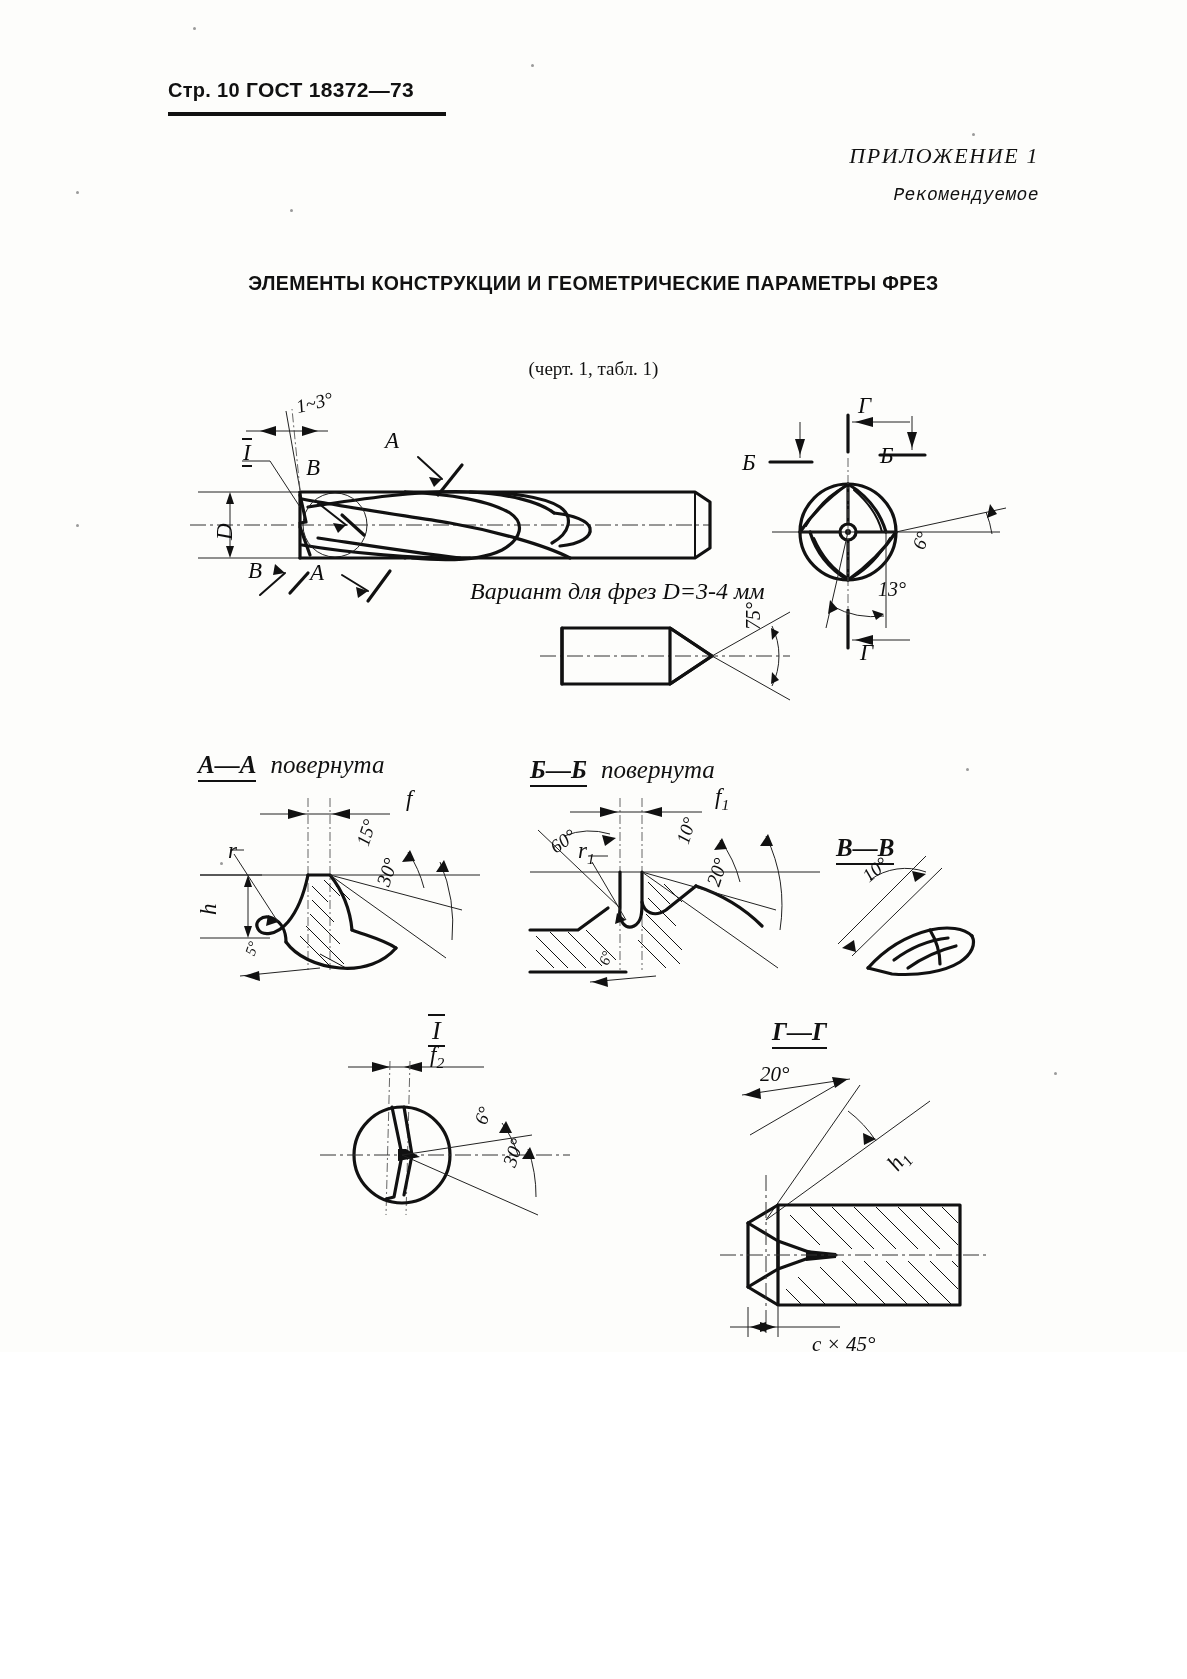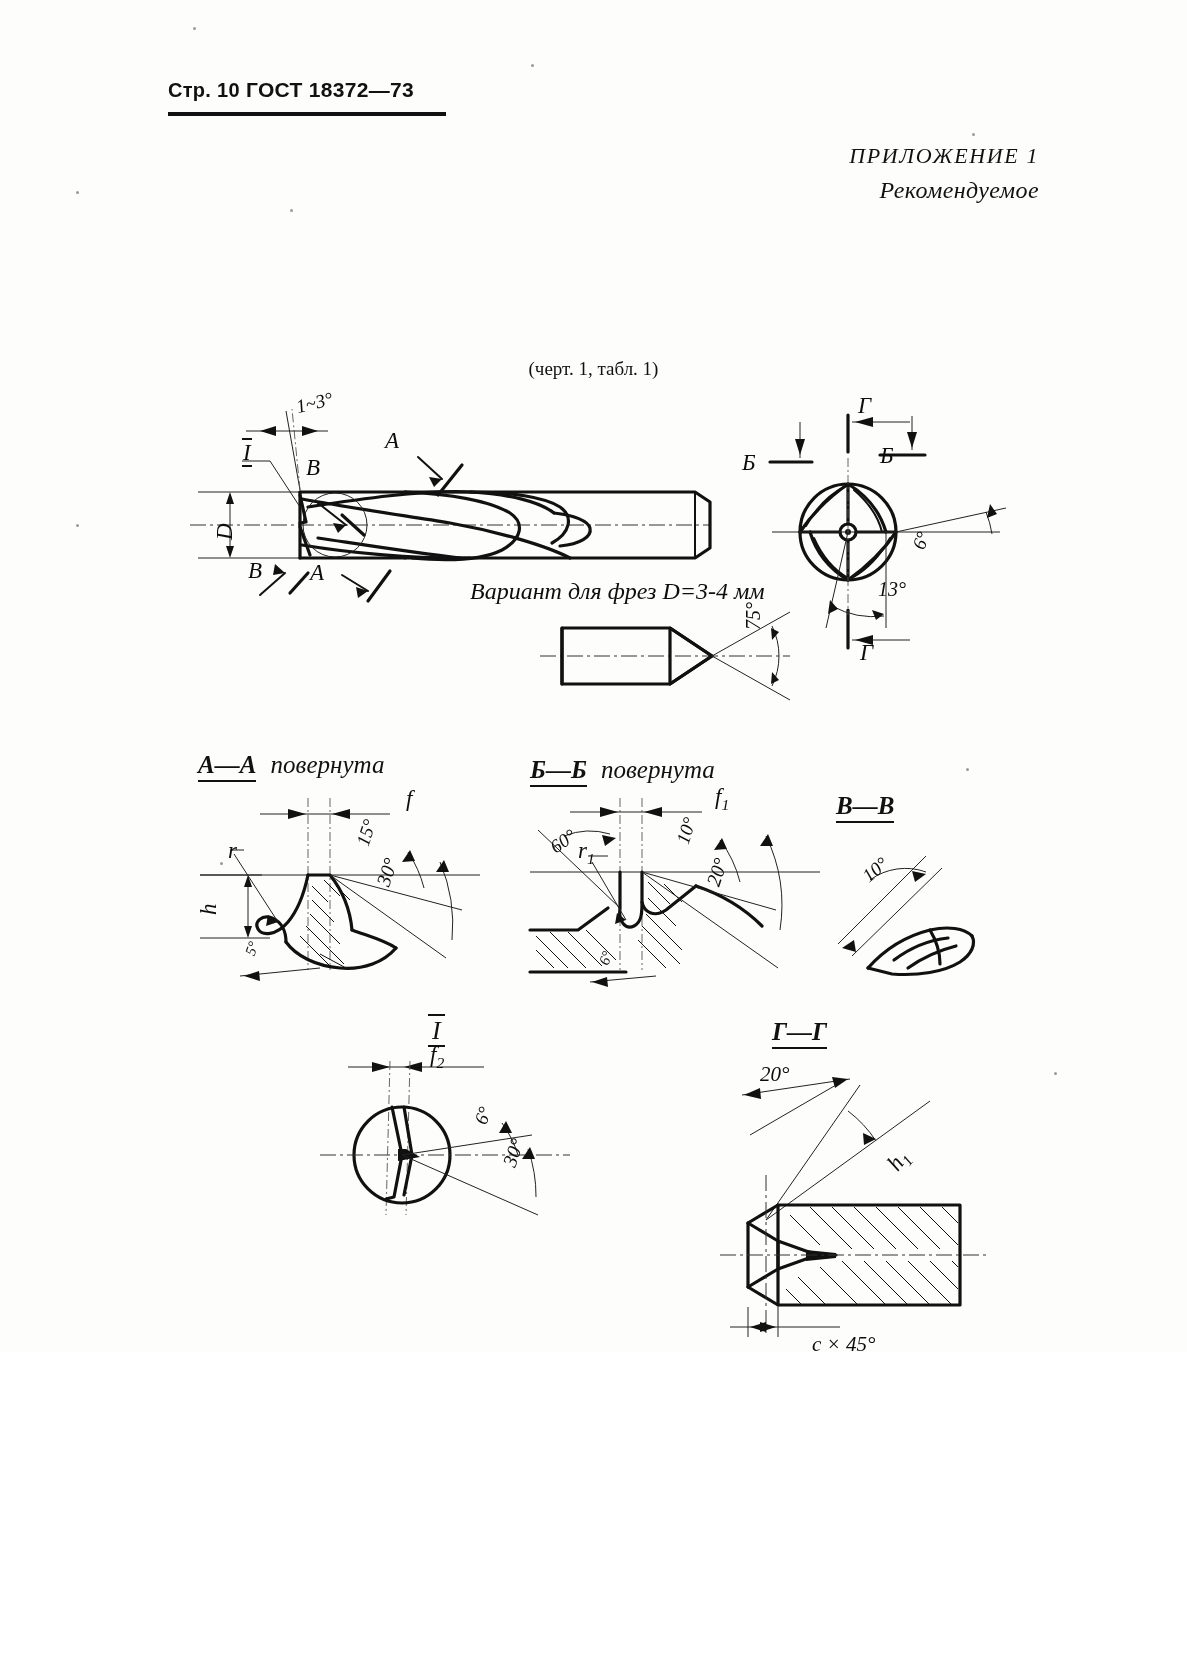--- a/index.html
+++ b/index.html
@@ -49,24 +49,24 @@
     text-align: right;
     white-space: nowrap;
   }
   #appendix-title {
     font-family: "Liberation Serif", serif;
     font-style: italic;
     font-size: 22px;
     letter-spacing: 1.6px;
   }
   #appendix-sub {
-    font-family: Liberation Serif, serif;
+    font-family: Liberation Mono, monospace;
     font-style: italic;
-    font-size: 24px;
-    margin-top: 8px;
+    font-size: 18px;
+    margin-top: 16px;
     letter-spacing: 0.4px;
   }
 
   
   #doc-title {
     left: 0; right: 0;
     top: 272px;
     text-align: center;
     font-family: "Liberation Sans", sans-serif;
     font-weight: bold;
@@ -143,20 +143,21 @@
     <span class="pg">Стр. 10</span>
     <span>ГОСТ 18372—73</span>
   </div>
   <div class="abs" id="header-rule"></div>
 
   <div class="abs" id="appendix-block">
     <div id="appendix-title">ПРИЛОЖЕНИЕ 1</div>
     <div id="appendix-sub">Рекомендуемое</div>
   </div>
 
+  <div class="abs" id="doc-title">ЭЛЕМЕНТЫ КОНСТРУКЦИИ И ГЕОМЕТРИЧЕСКИЕ ПАРАМЕТРЫ ФРЕЗ</div>
   <div class="abs" id="doc-ref">(черт. 1, табл. 1)</div>
 
   <div class="abs" style="left:150px; top:395px; width:580px; height:215px;">
     <svg width="580" height="215" viewBox="0 0 580 215">
 
       <line class="stroke-thin" x1="48" y1="97" x2="262" y2="97"></line>
       <line class="stroke-thin" x1="48" y1="163" x2="262" y2="163"></line>
 
       <line class="stroke-thin" x1="80" y1="100" x2="80" y2="160"></line>
       <path class="fill-blk" d="M80 97 l-4 12 h8 z"></path>
@@ -426,21 +427,21 @@
     <span>f</span><span class="sub">1</span>
   </div>
   <div class="abs tlabel big" style="left:578px; top:838px;">
     <span>r</span><span class="sub">1</span>
   </div>
   <div class="abs tlabel" style="left:546px; top:840px; font-size:19px; transform:rotate(-35deg); transform-origin:left top;">60°</div>
   <div class="abs tlabel" style="left:672px; top:840px; font-size:19px; transform:rotate(-72deg); transform-origin:left top;">10°</div>
   <div class="abs tlabel" style="left:702px; top:882px; font-size:20px; transform:rotate(-72deg); transform-origin:left top;">20°</div>
   <div class="abs tlabel small" style="left:596px; top:962px; transform:rotate(-72deg); transform-origin:left top;">6°</div>
 
-  <div class="abs view-title" style="left:836px; top:776px;text-align:right;">
+  <div class="abs view-title" style="left:836px; top:818px;text-align:right;">
     <span class="cut">В—В</span>
   </div>
 
   <div class="abs" style="left:830px; top:840px; width:180px; height:140px;">
     <svg width="180" height="140" viewBox="0 0 180 140">
 
       <line class="stroke-thin" x1="8" y1="104" x2="96" y2="16"></line>
       <line class="stroke-thin" x1="22" y1="116" x2="112" y2="28"></line>
       <path class="stroke-thin" d="M40 40 A 60 60 0 0 1 96 32"></path>
       <path class="fill-blk" d="M96 34 l-14 -3 l3 11 z"></path>

